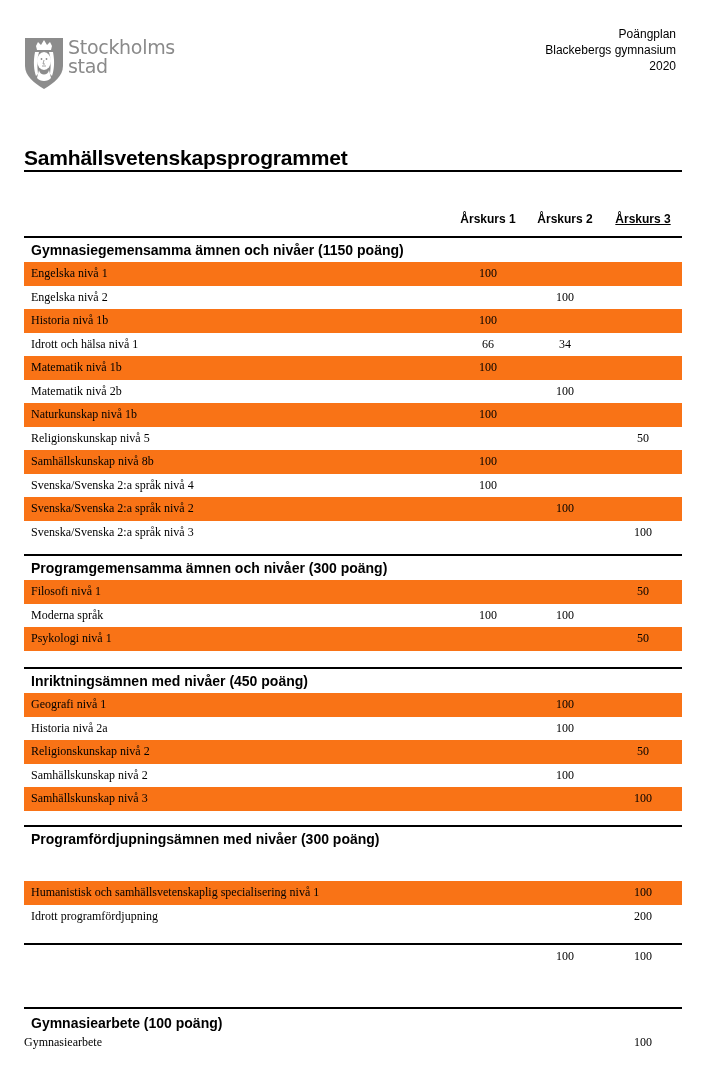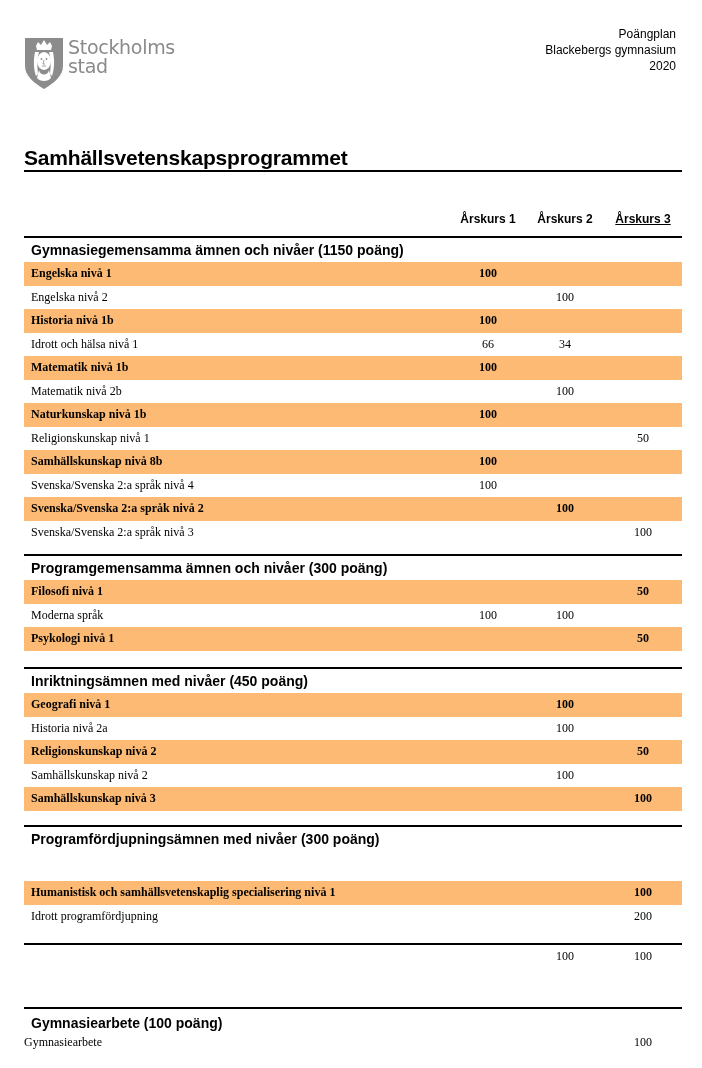--- a/index.html
+++ b/index.html
@@ -11,21 +11,21 @@
   .title-block { position:absolute; left:24px; top:146px; width:658px; }
   .title { font-size:21px; font-weight:bold; line-height:24px; letter-spacing:-0.2px; }
   .subtitle { font-size:21px; line-height:26px; letter-spacing:-0.2px; }
   .rule { height:2px; background:#000; width:658px; }
   .colhead { position:absolute; left:24px; top:210px; width:658px; height:22px; }
   .colhead span { position:absolute; top:2px; font-size:12px; font-weight:bold; width:80px; text-align:center; }
   .c1 { left:424px; } .c2 { left:501px; } .c3 { left:579px;text-decoration:underline; }
   .section { position:absolute; left:24px; width:658px; }
   .sec-title { font-size:14px; font-weight:bold; height:24px; line-height:24px; padding-left:7px; }
   .row { position:relative; height:23.5px; font-family:"Liberation Serif", serif; font-size:12px; line-height:23px; }
-  .row.g { background:#fdba74;font-weight:bold; }
+  .row.g { background:#f97316; }
   .row .n { position:absolute; left:7px; }
   .row .v { position:absolute; width:80px; text-align:center; top:0; }
 </style>
 </head>
 <body>
 
 <div class="logo">
   <svg width="40" height="54" viewBox="0 0 40 54" style="position:absolute;left:0;top:0">
     <path d="M1 2 H39 V30 C39 40 30 47 20 53 C10 47 1 40 1 30 Z" fill="#8c8c8c"></path>
     <path d="M12 10 L14 6 L17 9 L20 4 L23 9 L26 6 L28 10 L27 14 H13 Z" fill="#fff"></path>
@@ -101,21 +101,21 @@
         <span class="v" style="left: 501px;">100</span>
         <span class="v" style="left: 579px;"></span>
       </div>
       <div class="row g">
         <span class="n">Naturkunskap nivå 1b</span>
         <span class="v" style="left: 424px;">100</span>
         <span class="v" style="left: 501px;"></span>
         <span class="v" style="left: 579px;"></span>
       </div>
       <div class="row">
-        <span class="n">Religionskunskap nivå 1</span>
+        <span class="n">Religionskunskap nivå 5</span>
         <span class="v" style="left: 424px;"></span>
         <span class="v" style="left: 501px;"></span>
         <span class="v" style="left: 579px;">50</span>
       </div>
       <div class="row g">
         <span class="n">Samhällskunskap nivå 8b</span>
         <span class="v" style="left: 424px;">100</span>
         <span class="v" style="left: 501px;"></span>
         <span class="v" style="left: 579px;"></span>
       </div>

